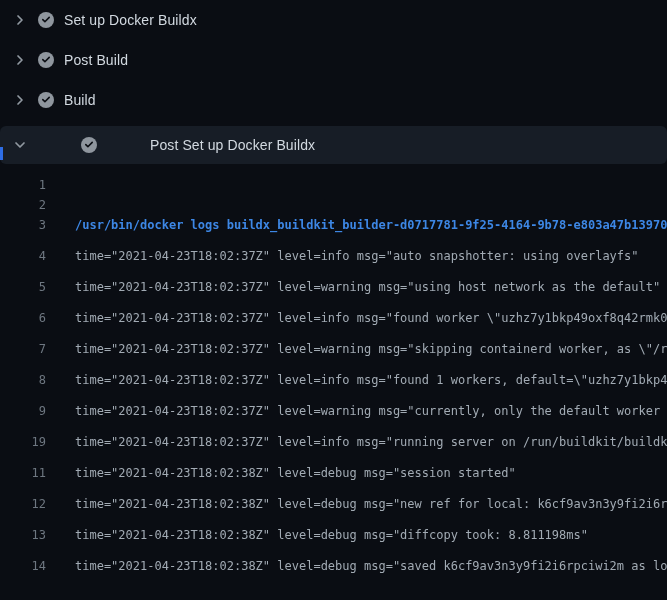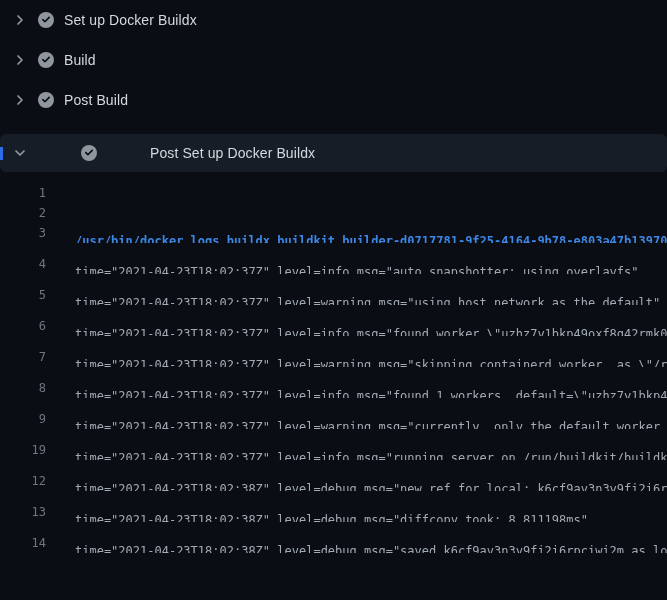--- a/index.html
+++ b/index.html
@@ -10,21 +10,21 @@
   }
   .viewer{width:667px;height:600px;overflow:hidden;position:relative;}
 
   
   .steps{width:100%;}
   .step-row{
     display:flex;align-items:center;height:40px;padding-left:12px;
     cursor:pointer;box-sizing:border-box;
   }
   .step-row.expanded{
-    background:#171d26;height:38px;margin-top:14px;border-radius:6px;gap:43px;
+    background:#171d26;height:38px;margin-top:6px;border-radius:6px;gap:43px;
   }
   .chev{width:16px;height:16px;flex:none;display:flex;align-items:center;justify-content:center;margin-right:10px;color:#9199a1;}
   .chev svg{display:block;}
   .chev-down{display:none;}
   .step-row.expanded .chev-down{display:flex;}
   .check{width:16px;height:16px;flex:none;margin-right:10px;}
   .step-title{
     font-size:14px;font-weight:500;color:#d2d9e0;letter-spacing:.1px;
   }
 
@@ -38,21 +38,21 @@
   .log{
     margin-top:11px;
     font-family:"DejaVu Sans Mono","Liberation Mono",monospace;
     font-size:12px;line-height:20px;color:#a2abb4;
   }
   .log .row{display:flex;height:20px;white-space:pre;overflow:hidden;}
   .log .num{
     width:46px;flex:none;text-align:right;color:#6e7781;
   }
   .log .content{padding-left:17px;flex:none;}
-  .log .row.indent .content{padding-left:29px;margin-top:8px;}
+  .log .row.indent .content{padding-left:29px;}
   .log .row.command .content{color:#3d87e5;font-weight:bold;}
   .log .marker{display:none;}
   .log .row.group .marker{
     display:inline-block;font-size:8.5px;margin-right:7px;
     position:relative;top:-1px;color:#a2abb4;
   }
 </style>
 </head>
 <body>
 
@@ -79,36 +79,36 @@
             <path d="M6 4l4 4-4 4" stroke="currentColor" stroke-width="1.7" fill="none" stroke-linecap="round" stroke-linejoin="round"></path>
           </svg>
     </span>
 
     <span class="check">
       <svg width="16" height="16" viewBox="0 0 16 16">
         <circle cx="8" cy="8" r="8" fill="#8f969e"></circle>
         <path d="M11.2 5.4 6.9 9.7 4.8 7.6" stroke="#0a0d13" stroke-width="1.6" fill="none" stroke-linecap="round" stroke-linejoin="round"></path>
       </svg>
     </span>
-    <span class="step-title">Build</span>
+    <span class="step-title">Post Build</span>
   </div>
       <div class="step-row">
     <span class="chev chev-right">
       <svg width="16" height="16" viewBox="0 0 16 16">
             <path d="M6 4l4 4-4 4" stroke="currentColor" stroke-width="1.7" fill="none" stroke-linecap="round" stroke-linejoin="round"></path>
           </svg>
     </span>
 
     <span class="check">
       <svg width="16" height="16" viewBox="0 0 16 16">
         <circle cx="8" cy="8" r="8" fill="#8f969e"></circle>
         <path d="M11.2 5.4 6.9 9.7 4.8 7.6" stroke="#0a0d13" stroke-width="1.6" fill="none" stroke-linecap="round" stroke-linejoin="round"></path>
       </svg>
     </span>
-    <span class="step-title">Post Build</span>
+    <span class="step-title">Build</span>
   </div>
       <div class="step-row expanded">
 
     <span class="chev chev-down">
       <svg width="16" height="16" viewBox="0 0 16 16">
             <path d="M4 6l4 4 4-4" stroke="currentColor" stroke-width="1.7" fill="none" stroke-linecap="round" stroke-linejoin="round"></path>
           </svg>
     </span>
     <span class="check">
       <svg width="16" height="16" viewBox="0 0 16 16">
@@ -153,20 +153,24 @@
   </div>
       <div class="row log indent">
     <span class="num">9</span>
     <span class="content"><span class="txt">time="2021-04-23T18:02:37Z" level=warning msg="currently, only the default worker can be used"</span></span>
   </div>
       <div class="row log indent">
     <span class="num">19</span>
     <span class="content"><span class="txt">time="2021-04-23T18:02:37Z" level=info msg="running server on /run/buildkit/buildkitd.sock"</span></span>
   </div>
       <div class="row log indent">
+    <span class="num">11</span>
+    <span class="content"><span class="txt">time="2021-04-23T18:02:38Z" level=debug msg="session started"</span></span>
+  </div>
+      <div class="row log indent">
     <span class="num">12</span>
     <span class="content"><span class="txt">time="2021-04-23T18:02:38Z" level=debug msg="new ref for local: k6cf9av3n3y9fi2i6rpciwi2m"</span></span>
   </div>
       <div class="row log indent">
     <span class="num">13</span>
     <span class="content"><span class="txt">time="2021-04-23T18:02:38Z" level=debug msg="diffcopy took: 8.811198ms"</span></span>
   </div>
       <div class="row log indent">
     <span class="num">14</span>
     <span class="content"><span class="txt">time="2021-04-23T18:02:38Z" level=debug msg="saved k6cf9av3n3y9fi2i6rpciwi2m as local.sha"</span></span>

